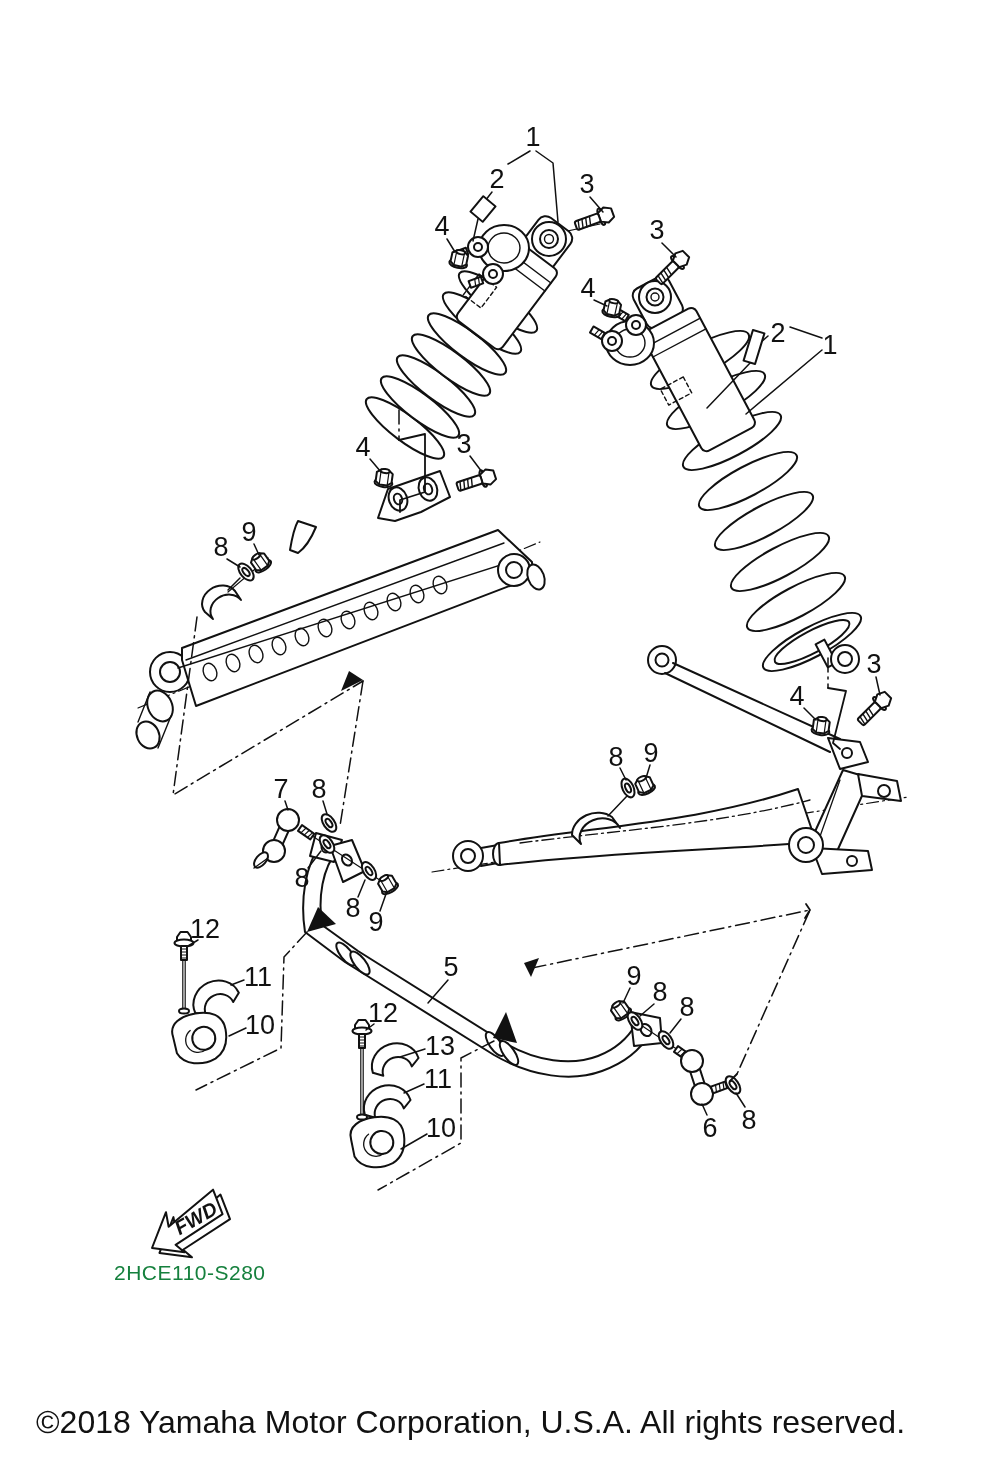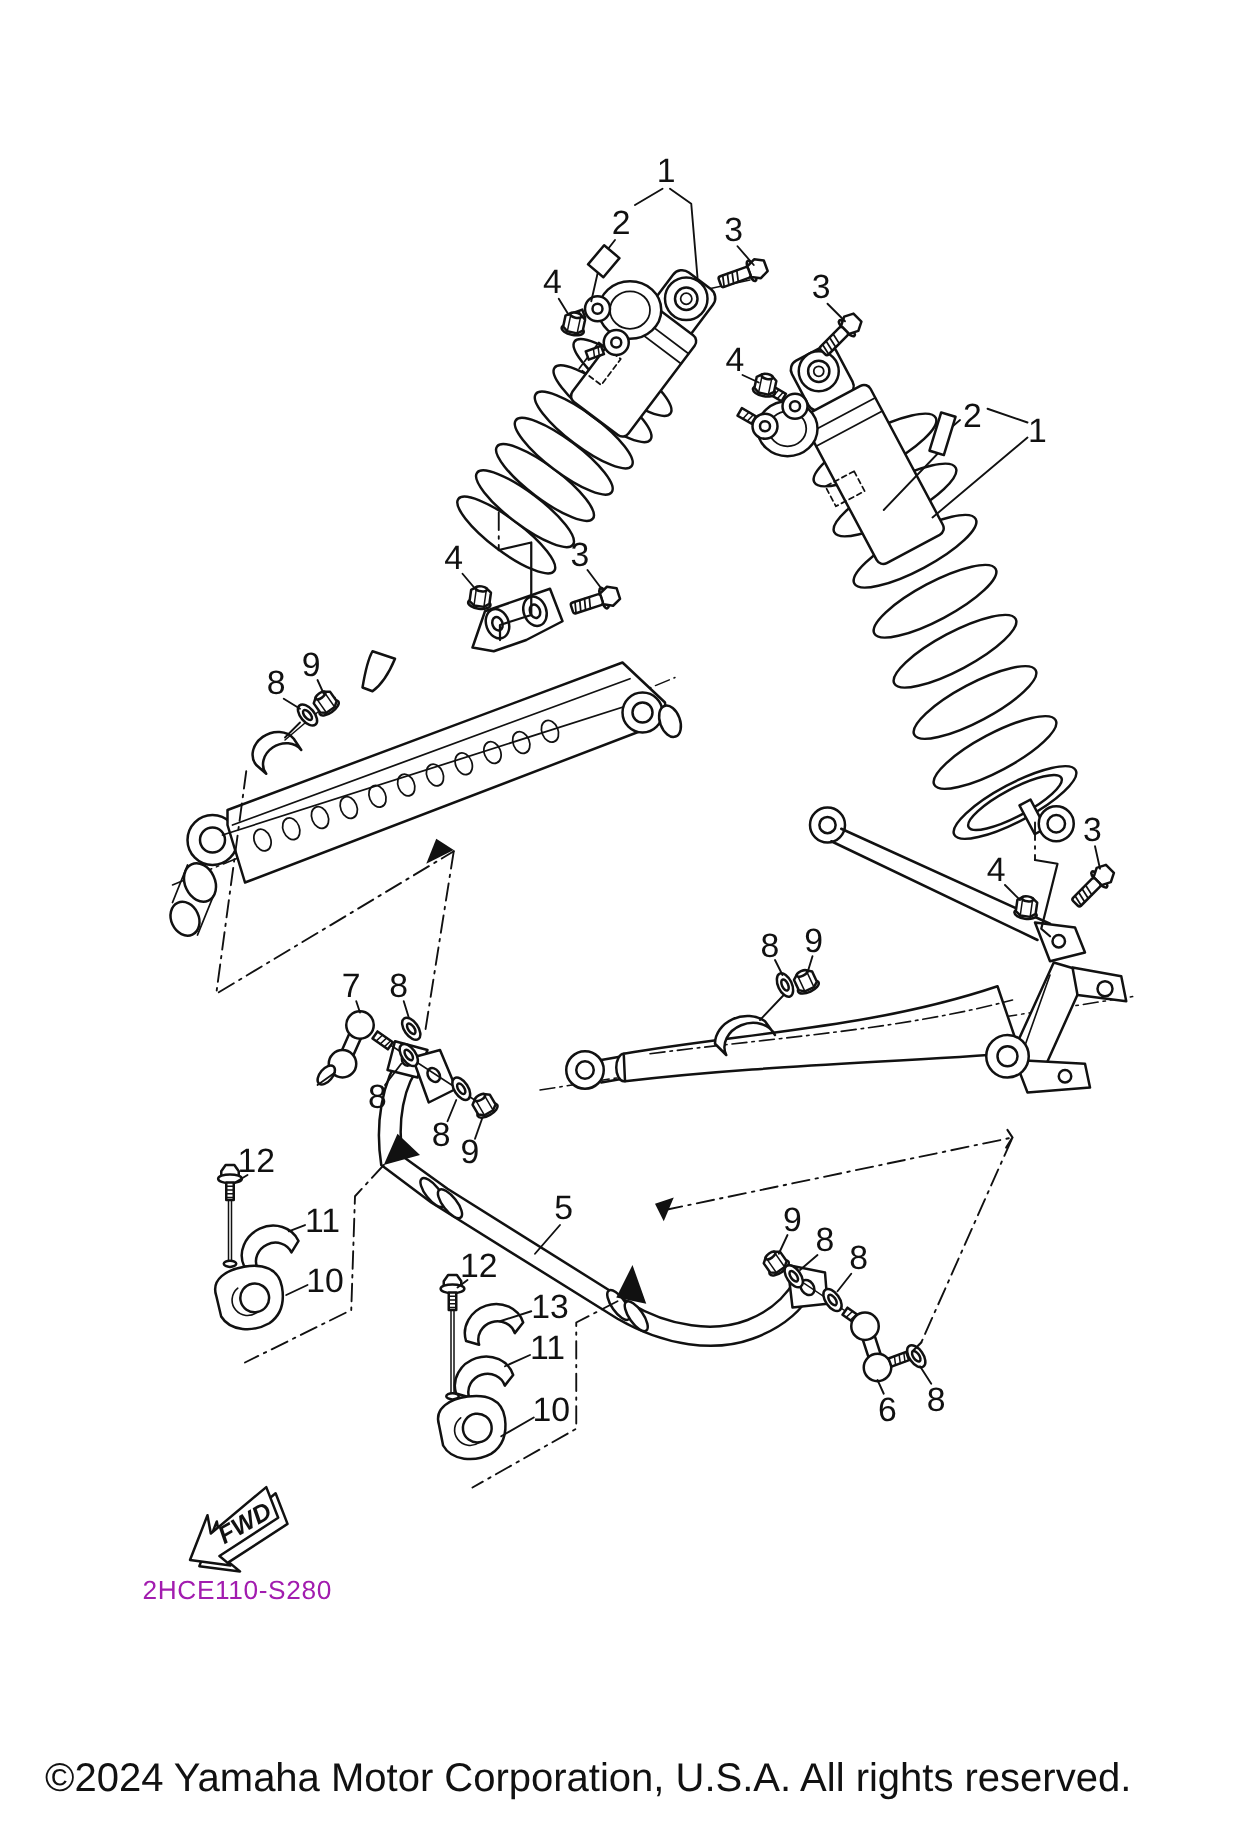--- a/index.html
+++ b/index.html
@@ -2,21 +2,21 @@
 <html><head>
 <meta charset="utf-8">
 <style>
   html,body{margin:0;padding:0;background:#fff;}
   .stage{position:relative;width:1000px;height:1457px;background:#fff;overflow:hidden;
          font-family:"Liberation Sans",sans-serif;color:#111;}
   svg{position:absolute;left:0;top:0;}
   .callout-layer{position:absolute;left:0;top:0;width:1000px;height:1457px;pointer-events:none;}
   .callout{position:absolute;transform:translate(-50%,-50%);font-size:27px;line-height:1;
            color:#111;font-family:"Liberation Sans",sans-serif;}
-  .code-label{position:absolute;left:114px;top:1261px;font-size:21px;letter-spacing:0.5px;color:#a21caf;}
+  .code-label{position:absolute;left:114px;top:1261px;font-size:21px;letter-spacing:0.5px;color:#15803d;}
   .copyright{position:absolute;left:36px;top:1404px;font-size:32px;white-space:nowrap;color:#111;}
 </style>
 </head>
 <body>
 
 <div class="stage">
 
 <svg width="1000" height="1457" viewBox="0 0 1000 1457" fill="none" stroke="#111" stroke-width="2" stroke-linecap="round" stroke-linejoin="round">
 
 <defs>
@@ -380,15 +380,15 @@
       <div class="callout" style="left: 441px; top: 1128px;">10</div>
       <div class="callout" style="left: 634px; top: 976px;">9</div>
       <div class="callout" style="left: 660px; top: 992px;">8</div>
       <div class="callout" style="left: 687px; top: 1007px;">8</div>
       <div class="callout" style="left: 710px; top: 1128px;">6</div>
       <div class="callout" style="left: 749px; top: 1120px;">8</div>
     </div>
 
 <div class="code-label">2HCE110-S280</div>
 
-<div class="copyright">©2024 Yamaha Motor Corporation, U.S.A. All rights reserved.</div>
+<div class="copyright">©2018 Yamaha Motor Corporation, U.S.A. All rights reserved.</div>
 
 </div>
 
 </body></html>

